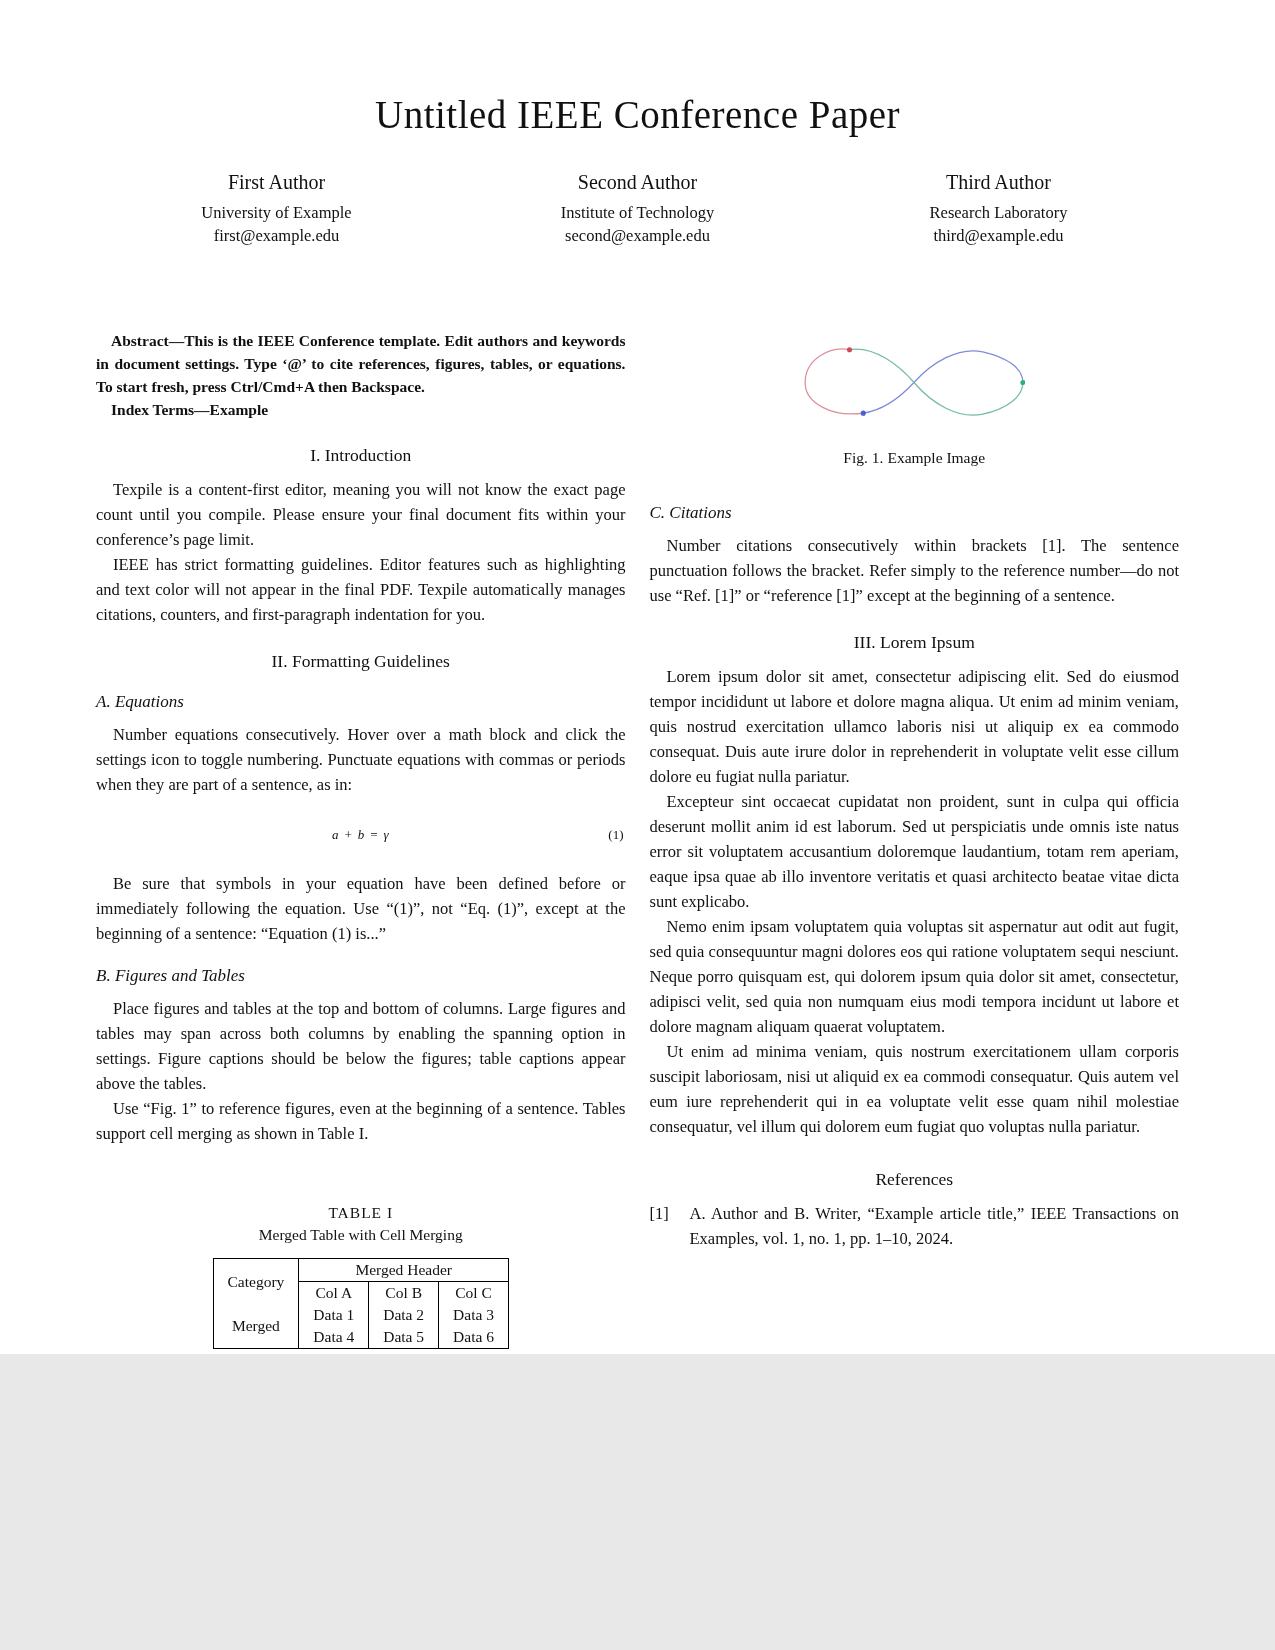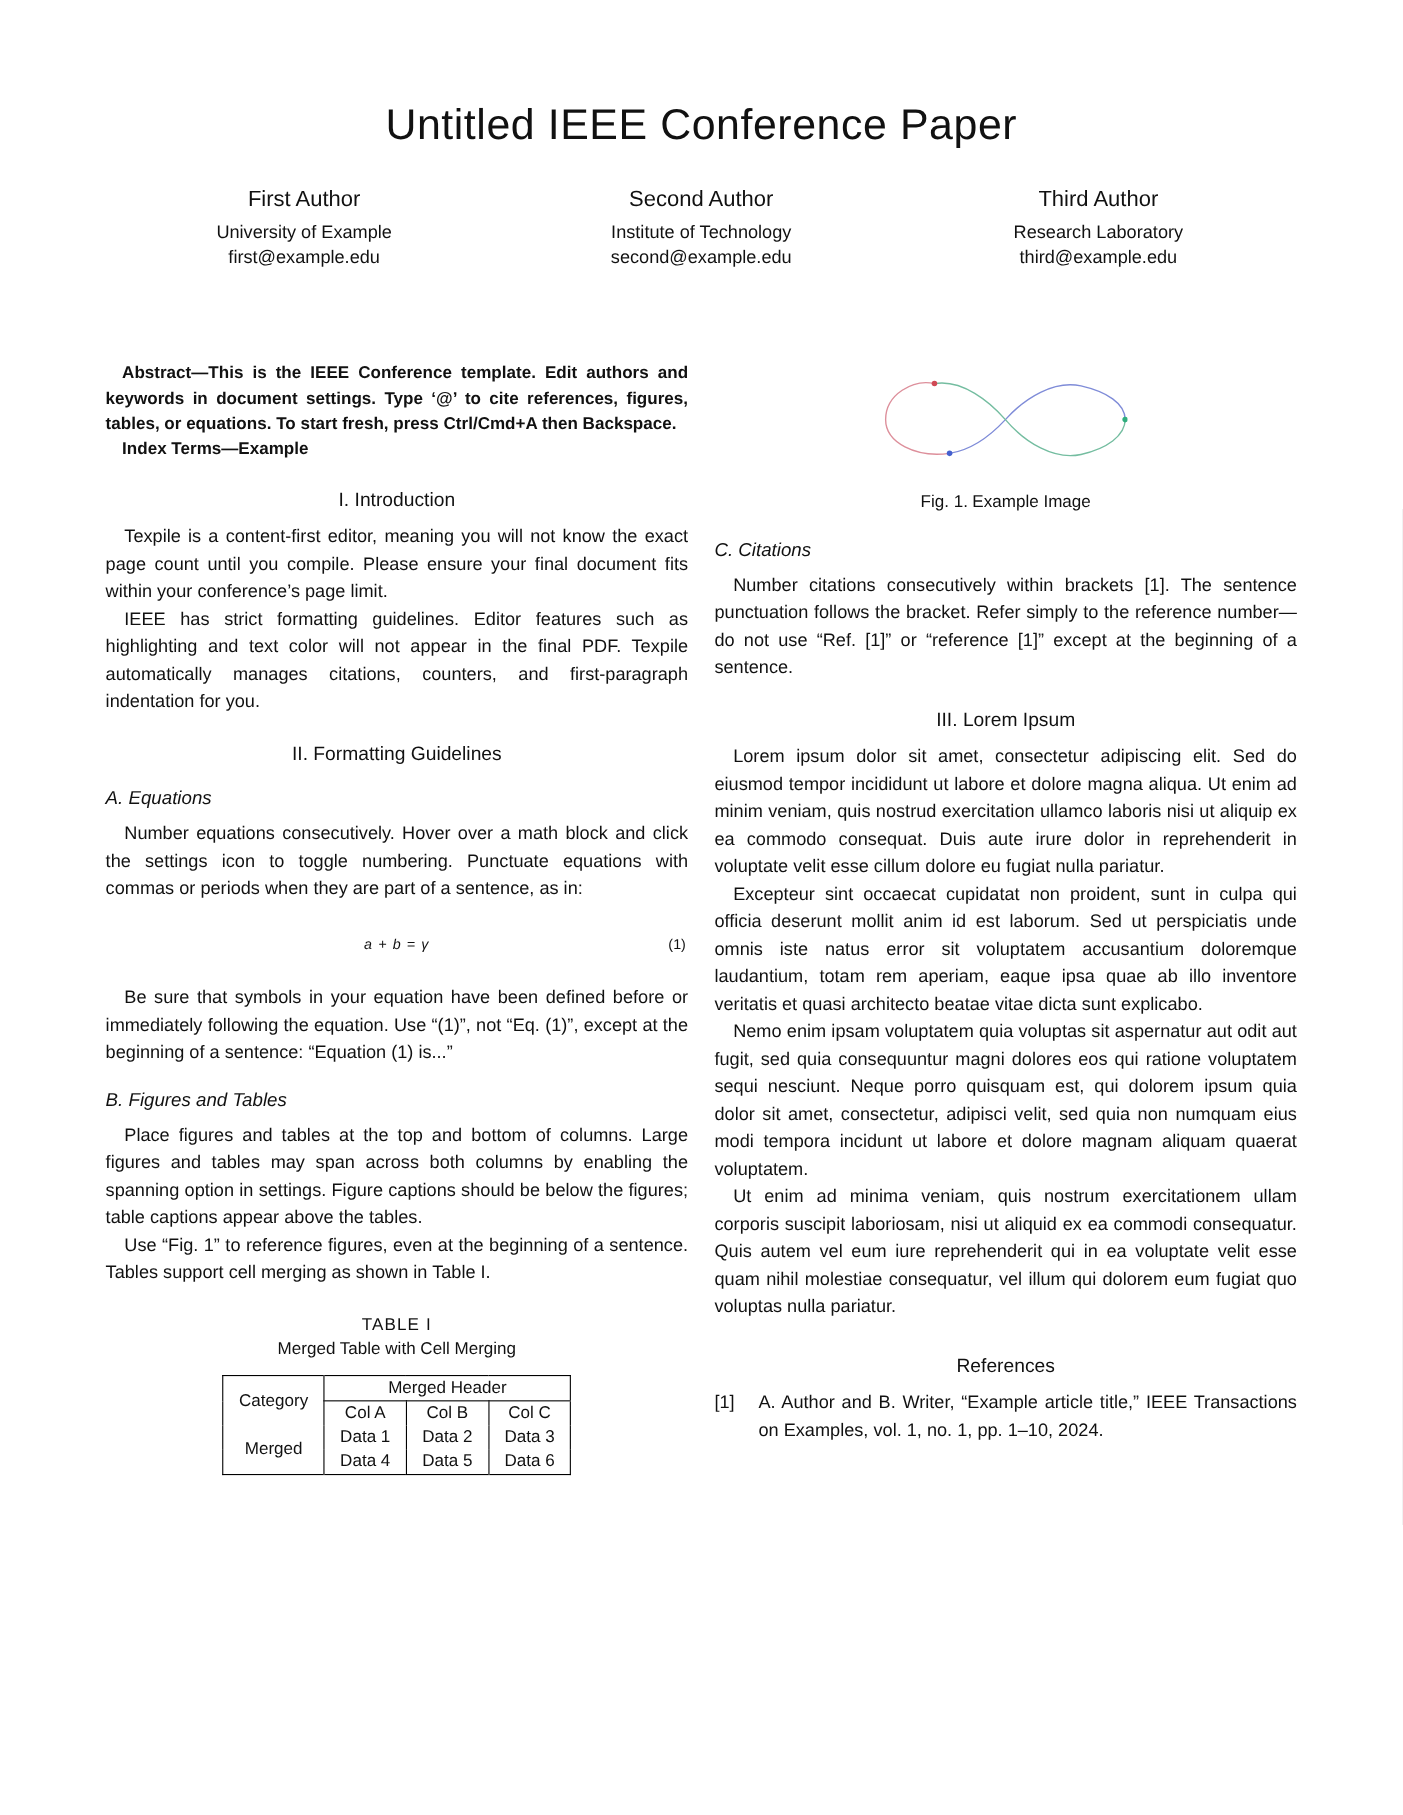--- a/index.html
+++ b/index.html
@@ -1,21 +1,21 @@
 <!DOCTYPE html>
 <html lang="en"><head>
 <meta charset="utf-8">
 <style>
   html,body{margin:0;padding:0;background:#e8e8e8;}
   .page{
     position:relative;
-    width:1275px;height:1650px;
+    width:1275px;height:1354px;
     margin:0 auto;
     background:#ffffff;
-    font-family:Liberation Sans, sans-serif;
+    font-family:Liberation Serif, serif;
     color:#111;
     overflow:hidden;
     box-sizing:border-box;
   }
   .title{
     margin:92px 0 0 0;
     text-align:center;
     font-size:39px;
     font-weight:400;
     letter-spacing:0.5px;
@@ -73,21 +73,21 @@
   .eq-body{display:block;text-align:center;font-style:italic;letter-spacing:1px;}
   .eq-num{position:absolute;right:2px;top:0;font-style:normal;}
   .figure-block{text-align:center;margin-top:8px;}
   .figure-block svg{display:block;margin:14px auto 0 auto;}
   .fig-caption{
     margin-top:26px;
     font-size:15.5px;
     text-align:center;
   }
   .fig-caption .cap-text{margin-left:4px;}
-  .table-block{margin-top:24px;}
+  .table-block{margin-top:56px;}
   .tbl-caption{
     text-align:center;
     font-size:15.5px;
     line-height:22px;
   }
   .tbl-caption .cap-line1{letter-spacing:1px;}
   table.ieee{
     border-collapse:collapse;
     margin:12px auto 0 auto;
     font-size:15.5px;
@@ -204,21 +204,21 @@
           <path d="M 208 37 C 208 51, 192 62, 170 67 C 147 72, 122 57, 105 37 C 92 22, 68 2, 44 6" fill="none" stroke-width="1.2" stroke="#74bda0"></path>
           <circle cx="44" cy="6" r="2.4" fill="#d04a55"></circle>
           <circle cx="57" cy="66" r="2.4" fill="#4560cf"></circle>
           <circle cx="208" cy="37" r="2.4" fill="#2fae7e"></circle>
         </svg>
         <div class="fig-caption">
           <span class="cap-label">Fig. 1.</span><span class="cap-text">Example Image</span>
         </div>
       </div>
 
-      <div class="sub-head" style="margin-top:24px;">C. Citations</div>
+      <div class="sub-head" style="margin-top:36px;">C. Citations</div>
       <p class="body">Number citations consecutively within brackets [1]. The sentence punctuation follows the bracket. Refer simply to the reference number—do not use “Ref. [1]” or “reference [1]” except at the beginning of a sentence.</p>
 
       <div class="sec-head">III. Lorem Ipsum</div>
       <p class="body">Lorem ipsum dolor sit amet, consectetur adipiscing elit. Sed do eiusmod tempor incididunt ut labore et dolore magna aliqua. Ut enim ad minim veniam, quis nostrud exercitation ullamco laboris nisi ut aliquip ex ea commodo consequat. Duis aute irure dolor in reprehenderit in voluptate velit esse cillum dolore eu fugiat nulla pariatur.</p>
       <p class="body">Excepteur sint occaecat cupidatat non proident, sunt in culpa qui officia deserunt mollit anim id est laborum. Sed ut perspiciatis unde omnis iste natus error sit voluptatem accusantium doloremque laudantium, totam rem aperiam, eaque ipsa quae ab illo inventore veritatis et quasi architecto beatae vitae dicta sunt explicabo.</p>
       <p class="body">Nemo enim ipsam voluptatem quia voluptas sit aspernatur aut odit aut fugit, sed quia consequuntur magni dolores eos qui ratione voluptatem sequi nesciunt. Neque porro quisquam est, qui dolorem ipsum quia dolor sit amet, consectetur, adipisci velit, sed quia non numquam eius modi tempora incidunt ut labore et dolore magnam aliquam quaerat voluptatem.</p>
       <p class="body">Ut enim ad minima veniam, quis nostrum exercitationem ullam corporis suscipit laboriosam, nisi ut aliquid ex ea commodi consequatur. Quis autem vel eum iure reprehenderit qui in ea voluptate velit esse quam nihil molestiae consequatur, vel illum qui dolorem eum fugiat quo voluptas nulla pariatur.</p>
 
       <div class="sec-head" style="margin-top:30px;">References</div>
       <div class="ref-item">

